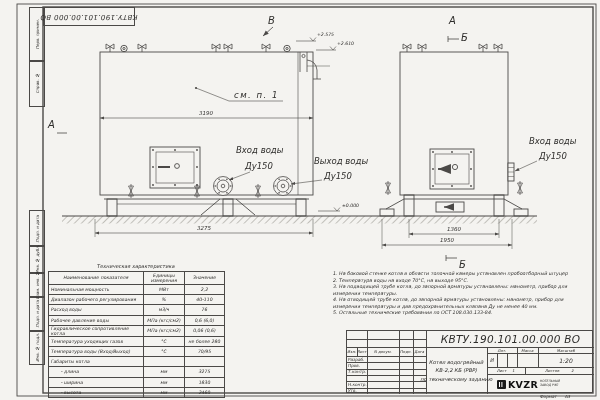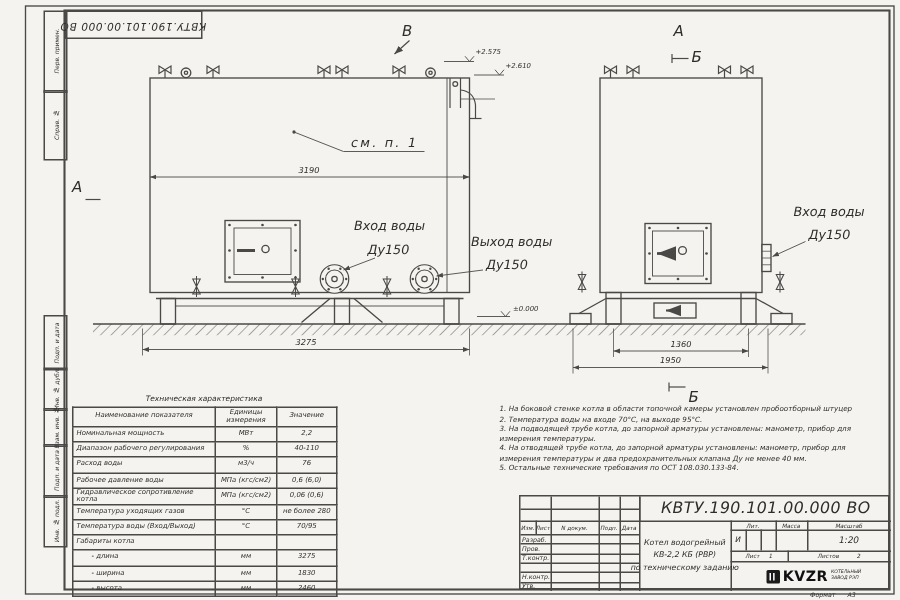--- a/index.html
+++ b/index.html
@@ -422,21 +422,21 @@
 
   <div class="cell h38" style="left:140px;top:36px;width:38px;height:7px;gap:6px">
     <span>Лист</span>
     <span>1</span>
   </div>
   <div class="cell h38" style="left:178px;top:36px;width:69px;height:7px;gap:12px">
     <span>Листов</span>
     <span>2</span>
   </div>
 
-  <div class="cell" style="left:151px;top:43px;width:89px;height:20px">
+  <div class="cell" style="left:137px;top:43px;width:89px;height:20px">
     <div class="logo">
       <div class="mark"></div>
       <span class="kv">KVZR</span>
       <div class="co">
         <div>КОТЕЛЬНЫЙ</div>
         <div>ЗАВОД РЭП</div>
       </div>
     </div>
   </div>
 </div>

